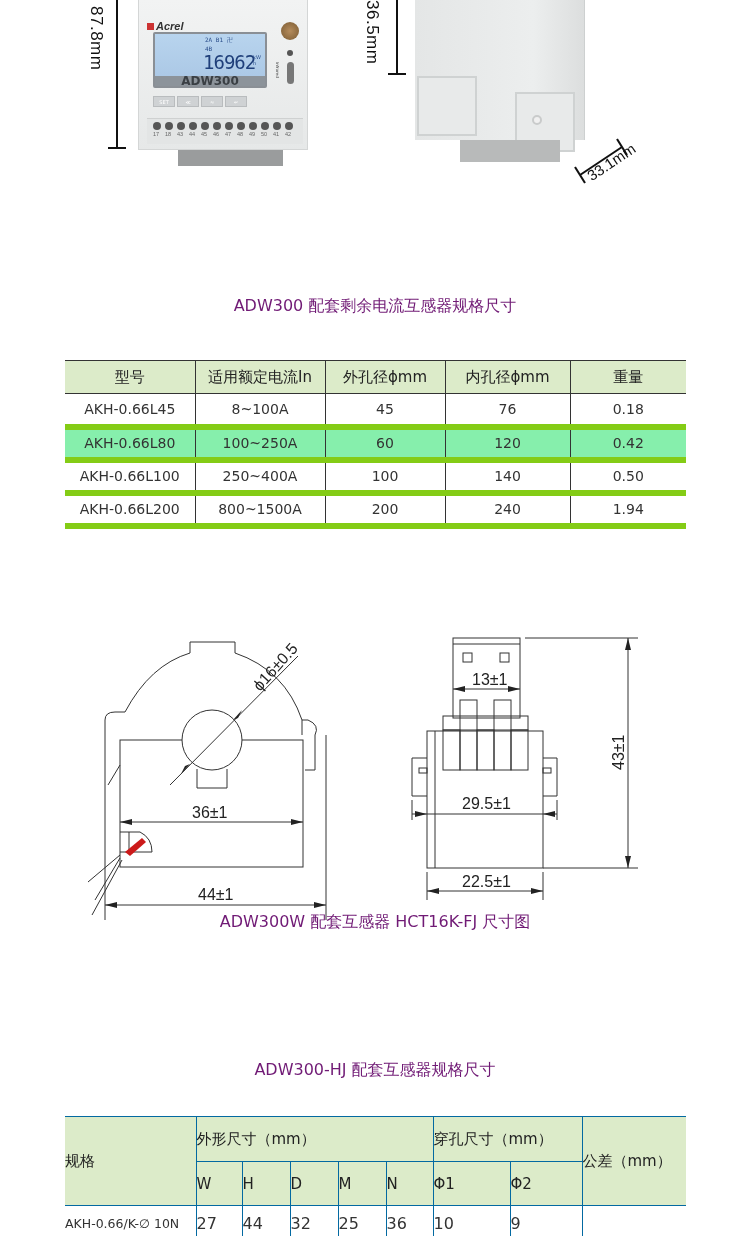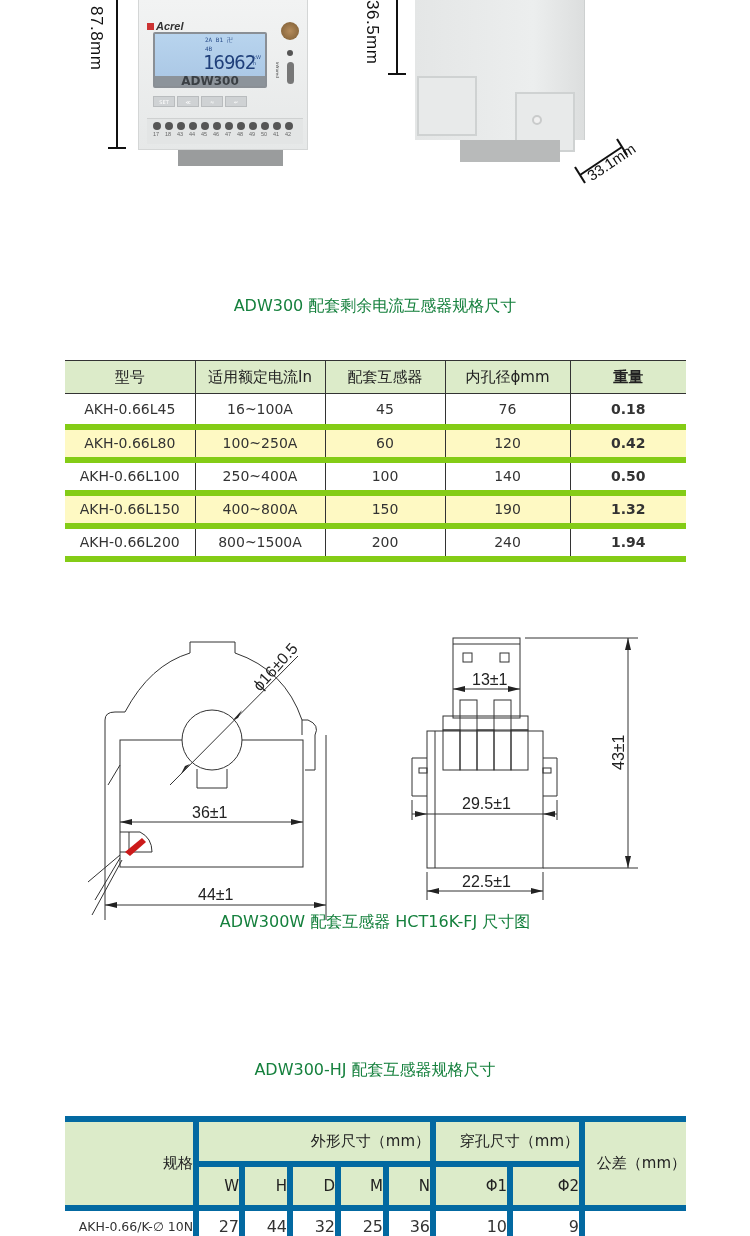--- a/index.html
+++ b/index.html
@@ -42,38 +42,38 @@
   .side-device {
     position: absolute; left: 415px; top: 0; width: 185px; height: 162px;
   }
   .side-device .body { position: absolute; left: 0; top: 0; width: 170px; height: 140px; background: linear-gradient(90deg,#e4e6e6,#eceeee 70%,#dcdede); border-right: 1px solid #cdd0d0; }
   .side-device .latch { position: absolute; top: 78px; width: 60px; height: 60px; background: #e8eaea; border: 2px solid #cfd2d2; }
   .side-device .rail { position: absolute; left: 45px; top: 140px; width: 100px; height: 22px; background: #b8baba; }
   .side-device .hole { position: absolute; left: 117px; top: 115px; width: 10px; height: 10px; border-radius: 50%; border: 2px solid #c9cbcb; background: #f0f0f0; }
 
   
   .section-title {
-    position: absolute; left: 0; width: 750px; text-align: center; font-size: 16px; color: #15803d;
+    position: absolute; left: 0; width: 750px; text-align: center; font-size: 16px; color: #701a75;
     font-family: "DejaVu Sans", sans-serif;
   }
 
   
   table { border-collapse: collapse; position: absolute; font-family: "DejaVu Sans", sans-serif; }
   .t1 { left: 65px; top: 360px; width: 621px; }
   .t1 th, .t1 td { height: 33px; text-align: center; font-size: 14px; color: #333; font-weight: normal; border-left: 1px solid #333; border-right: 1px solid #333; }
   .t1 th:first-child, .t1 td:first-child { border-left: none; }
-  .t1 th:last-child, .t1 td:last-child { border-right: none; font-weight: bold; }
+  .t1 th:last-child, .t1 td:last-child { border-right: none; }
   .t1 thead tr { background: #dcebc9; border-top: 1px solid #333; border-bottom: 1px solid #333; }
   .t1 thead th { color: #222; font-size: 15px; }
   .t1 tbody tr { border-bottom: 6px solid #84cc16; }
-  .t1 tbody tr.alt { background: #fef9c3; }
+  .t1 tbody tr.alt { background: #86efac; }
 
   
   .t2 { left: 65px; top: 1116px; width: 621px; }
-  .t2 th, .t2 td { text-align: right; font-weight: normal; color: #333; border: 6px solid #0369a1; font-size: 14px; }
+  .t2 th, .t2 td { text-align: left; font-weight: normal; color: #333; border: 1px solid #0369a1; font-size: 14px; }
   .t2 thead { background: #dcebc9; }
   .t2 thead th { font-size: 15px; color: #222; }
   .t2 .row1 th { height: 45px; }
   .t2 .row2 th { height: 44px; }
   .t2 td { height: 36px; }
   .t2 th:first-child, .t2 td:first-child { border-left: none; }
   .t2 th:last-child, .t2 td:last-child { border-right: none; }
   .t2 td.model { font-size: 12.5px; }
   .t2 td.num { font-size: 16px; }
 
@@ -162,53 +162,46 @@
       <col style="width:130px">
       <col style="width:130px">
       <col style="width:120px">
       <col style="width:125px">
       <col style="width:116px">
     </colgroup>
   <thead>
     <tr>
       <th>型号</th>
       <th>适用额定电流In</th>
-      <th>配套互感器</th>
+      <th>外孔径ϕmm</th>
       <th>内孔径ϕmm</th>
       <th>重量</th>
     </tr>
   </thead>
   <tbody>
     <tr>
       <td>AKH-0.66L45</td>
-        <td>16~100A</td>
+        <td>8~100A</td>
         <td>45</td>
         <td>76</td>
         <td>0.18</td>
     </tr>
     <tr class="alt">
       <td>AKH-0.66L80</td>
         <td>100~250A</td>
         <td>60</td>
         <td>120</td>
         <td>0.42</td>
     </tr>
     <tr>
       <td>AKH-0.66L100</td>
         <td>250~400A</td>
         <td>100</td>
         <td>140</td>
         <td>0.50</td>
-    </tr>
-    <tr class="alt">
-      <td>AKH-0.66L150</td>
-        <td>400~800A</td>
-        <td>150</td>
-        <td>190</td>
-        <td>1.32</td>
     </tr>
     <tr>
       <td>AKH-0.66L200</td>
         <td>800~1500A</td>
         <td>200</td>
         <td>240</td>
         <td>1.94</td>
     </tr>
   </tbody>
 </table>

